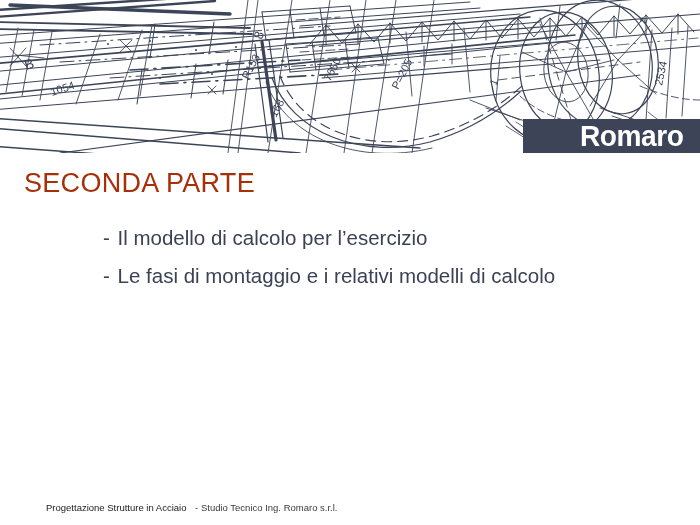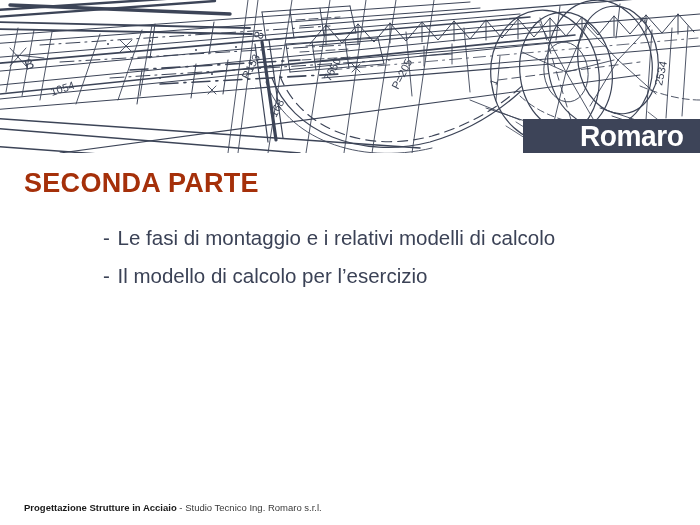--- a/index.html
+++ b/index.html
@@ -65,21 +65,21 @@
     transform: scaleX(0.97);
     transform-origin: left center;
   }
 
   
   #slide-title {
     position: absolute;
     left: 24px;
     top: 168px;
     font-family: "Liberation Sans", sans-serif;
-    font-weight: bold;
+    font-weight: normal;
     font-size: 27px;
     color: #a5300a;
     letter-spacing: 0.3px;
     white-space: nowrap;
   }
 
   
   #bullet-list {
     position: absolute;
     left: 103px;
@@ -105,26 +105,28 @@
     position: absolute;
     left: 24px;
     top: 503px;
     white-space: nowrap;
     font-family: "Liberation Sans", sans-serif;
     font-size: 9.5px;
     color: #2c2c2c;
     line-height: 1;
   }
   #footer-bold {
-    font-weight: bold;
+    font-weight: normal;
     color: #1a1a1a;
+    margin-left: 22px;
   }
   #footer-regular {
     font-weight: normal;
     color: #3a3a3a;
+    margin-left: 6px;
   }
 </style>
 </head>
 <body>
 
 <div id="slide">
 
   <div id="header-drawing">
     <svg viewBox="0 0 700 153" xmlns="http://www.w3.org/2000/svg">
       <defs>
@@ -380,25 +382,25 @@
 
   <div id="logo-bar">
     <span id="logo-text">Romaro</span>
   </div>
 
   <div id="slide-title">SECONDA PARTE</div>
 
   <div id="bullet-list">
     <div class="bullet-row">
       <span class="bullet-dash">-</span>
-      <span>Le fasi di montaggio e i relativi modelli di calcolo</span>
+      <span>Il modello di calcolo per l’esercizio</span>
     </div>
     <div class="bullet-row">
       <span class="bullet-dash">-</span>
-      <span>Il modello di calcolo per l’esercizio</span>
+      <span>Le fasi di montaggio e i relativi modelli di calcolo</span>
     </div>
   </div>
 
   <div id="footer">
     <span id="footer-bold">Progettazione Strutture in Acciaio</span><span id="footer-regular"> - Studio Tecnico Ing. Romaro s.r.l.</span>
   </div>
 
 </div>
 
 </body></html>

